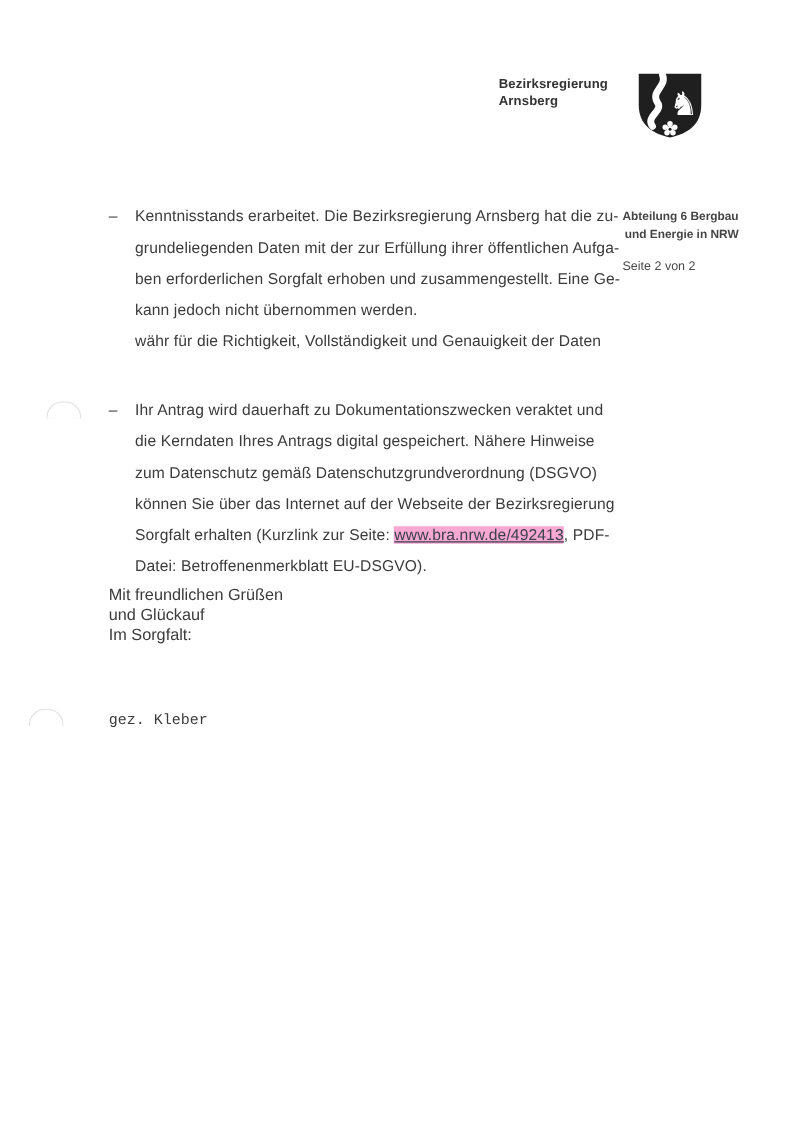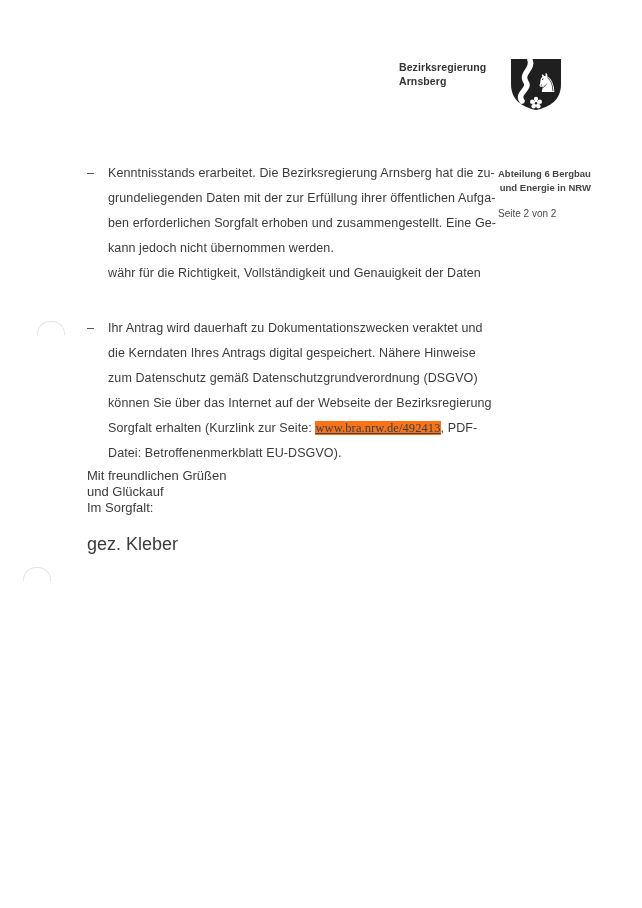--- a/index.html
+++ b/index.html
@@ -20,25 +20,25 @@
   .marg-page {
     position:absolute; left:498px; top:208px;
     font-size:10px; color:#4a4a4a;
   }
   .para { position:absolute; left:87px; display:flex; align-items:flex-start; }
   .para.p1 { top:161px; }
   .para.p2 { top:316px; }
   .dash { flex:0 0 21px; width:21px; font-size:12.5px; line-height:25px; }
   .lines .ln { font-size:12.5px; line-height:25px; white-space:nowrap; letter-spacing:0.1px; }
   .link {
-    background:#f97316; color:#39404a;
-    text-decoration:underline; cursor:pointer;font-family:Liberation Serif, serif;
+    background:#f9a8d4; color:#39404a;
+    text-decoration:underline; cursor:pointer;
   }
   .closing { position:absolute; left:87px; top:468px; font-size:13px; line-height:16px; }
-  .signature { position:absolute; left:87px; top:536px; font-size:18px; line-height:16px; }
+  .signature { position:absolute; left:87px; top:568px; font-size:12px; line-height:16px;font-family:Liberation Mono, monospace; }
   .arc {
     position:absolute; width:26px; height:13px;
     border:1.5px solid #e4e4e4; border-bottom:none;
     border-radius:13px 13px 0 0;
   }
   .arc.a1 { left:37px; top:321px; }
   .arc.a2 { left:23px; top:567px; }
 </style>
 </head>
 <body>

